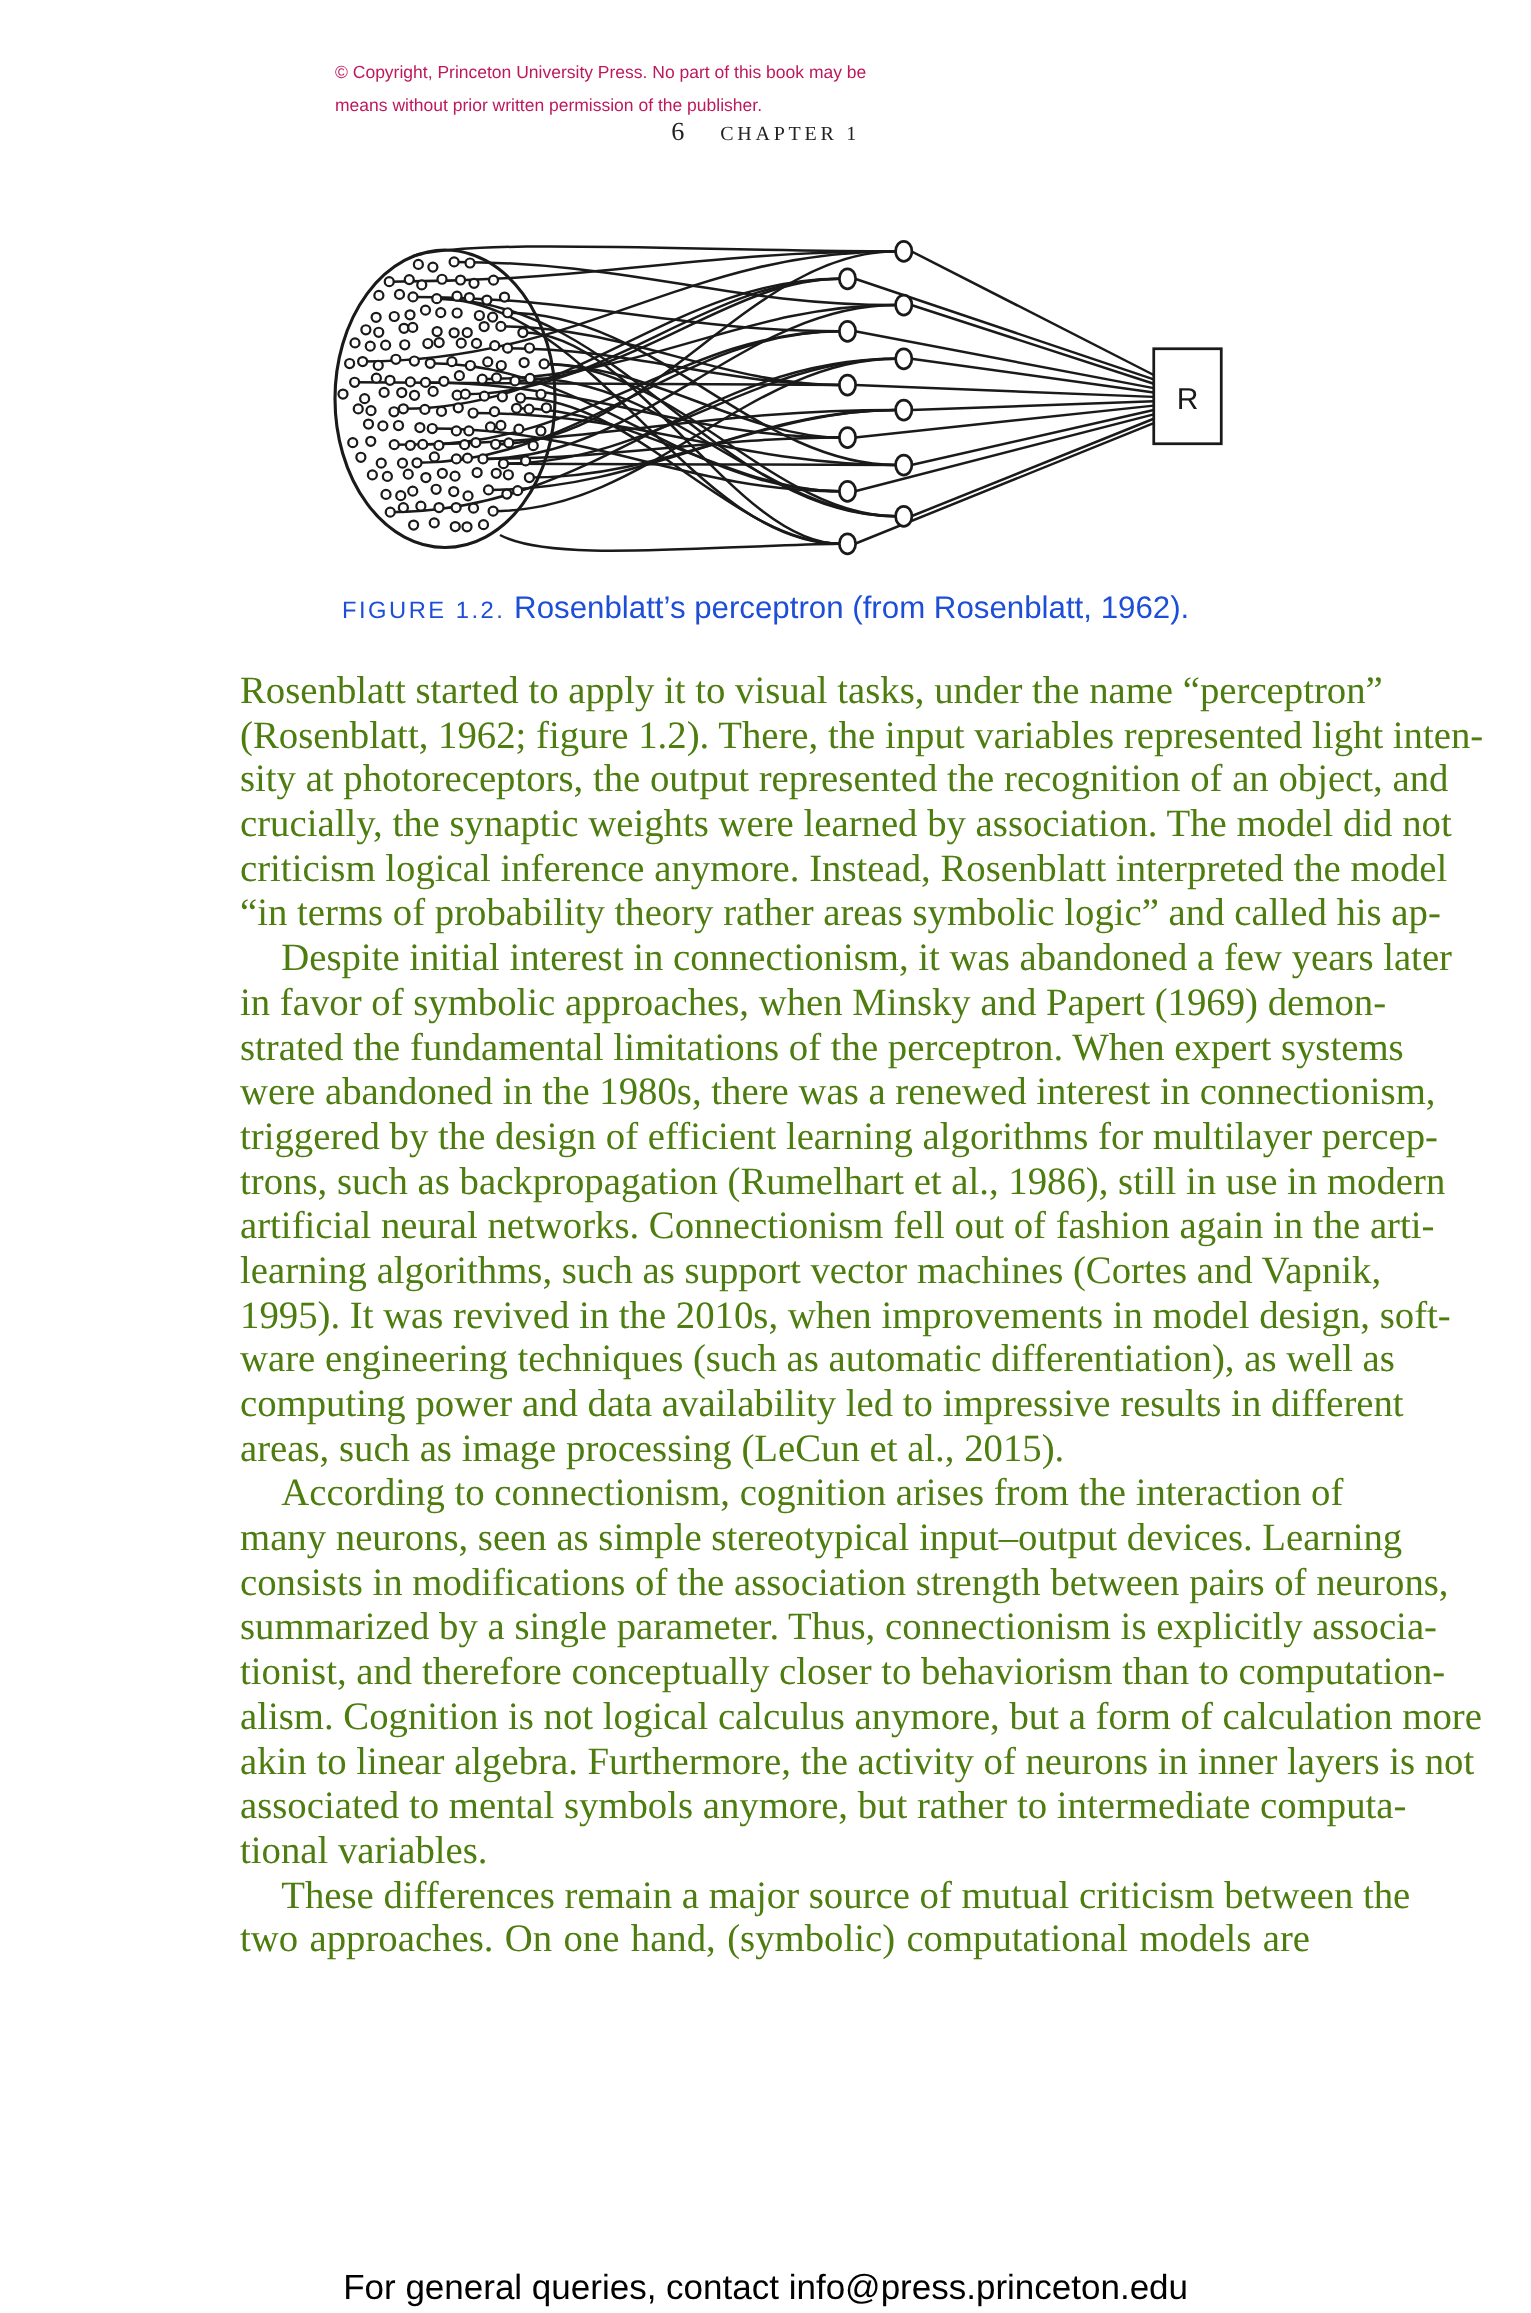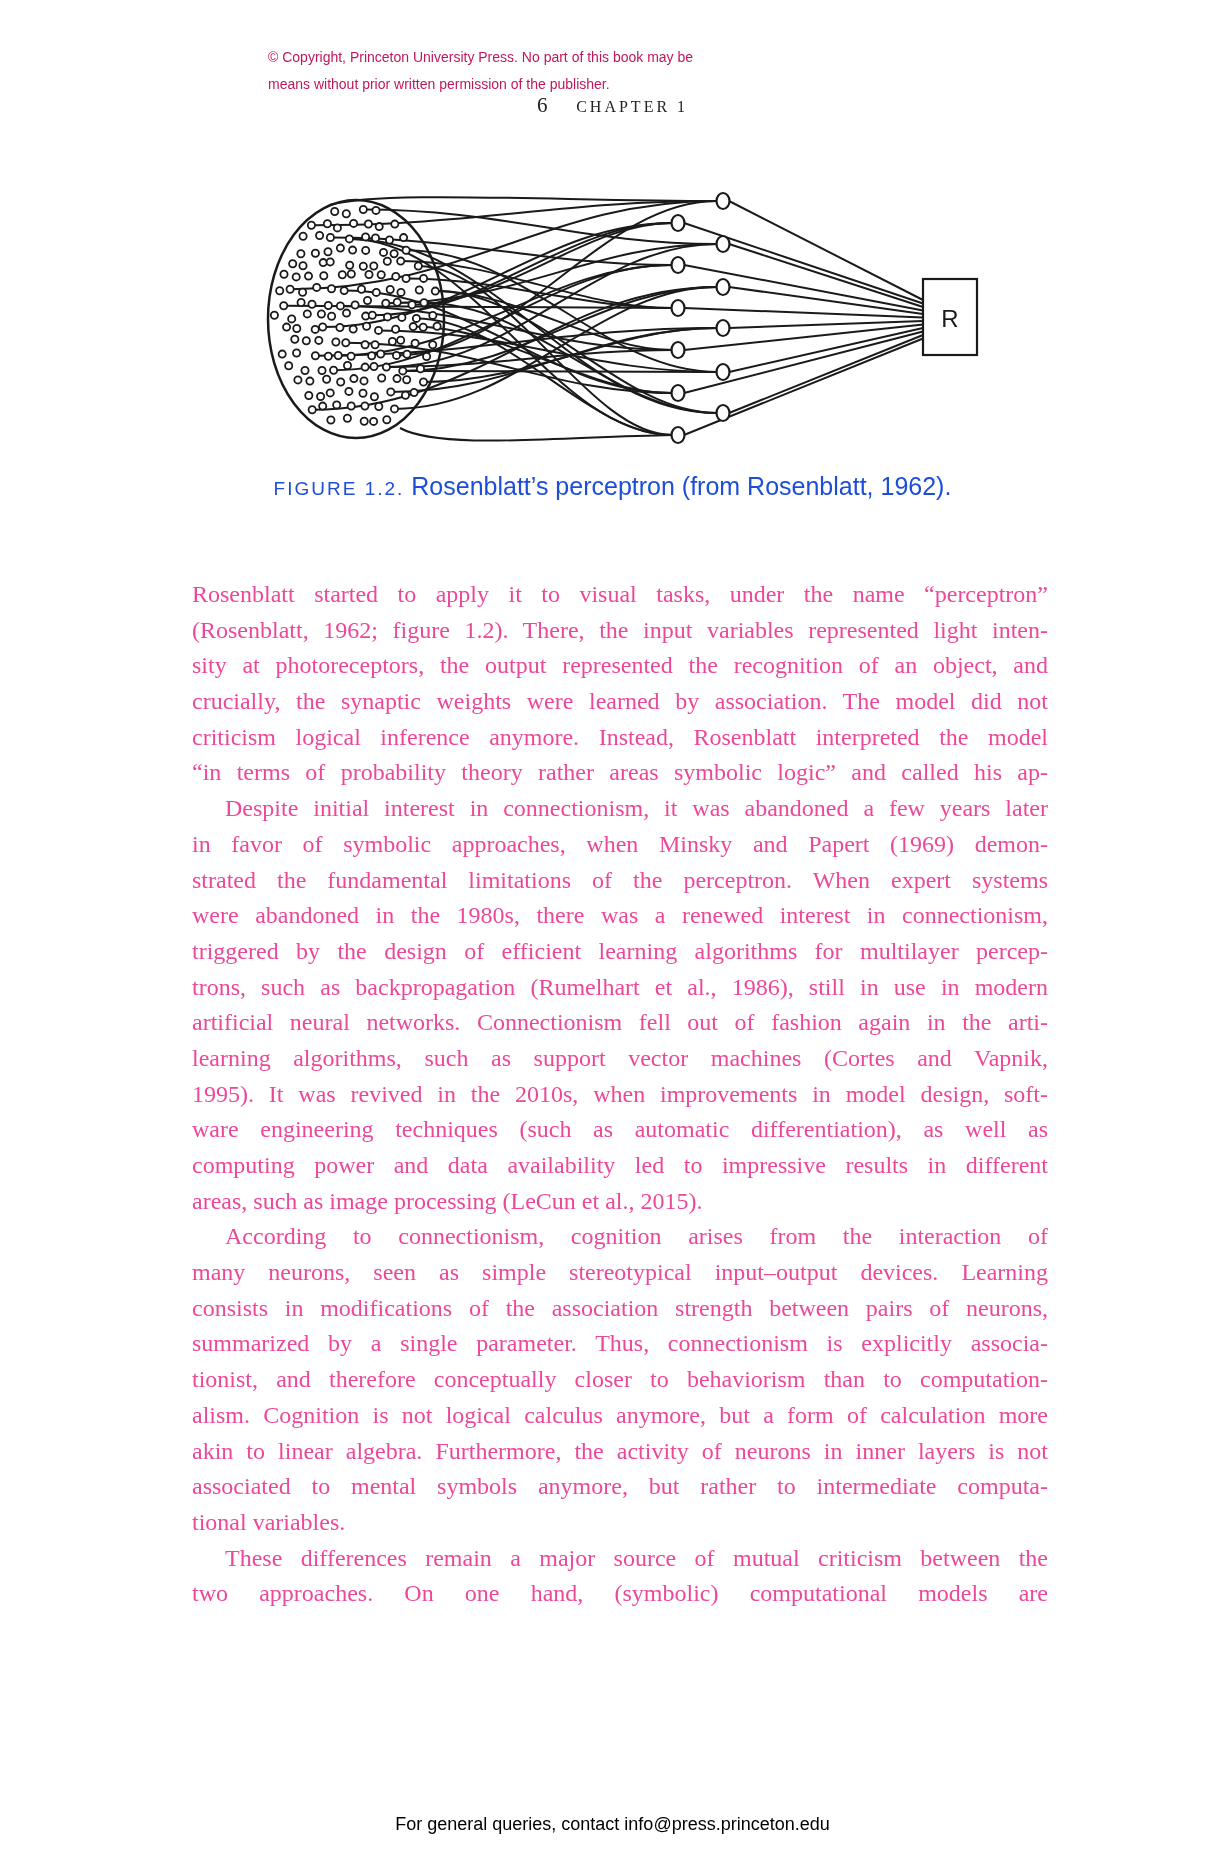--- a/index.html
+++ b/index.html
@@ -17,28 +17,28 @@
   .running-head .ch { font-size: 16px; letter-spacing: 3px; }
   .figure { position: absolute; left: 255px; top: 185px; width: 740px; height: 265px; }
   .figure svg { width: 740px; height: 265px; display: block; }
   .caption {
     position: absolute; left: 0; width: 1225px; top: 472px; text-align: center;
     font-family: Liberation Sans, sans-serif; font-size: 25px; color: #1d4ed8;
   }
   .caption .label { font-size: 19px; letter-spacing: 2px; }
   .body-text {
     position: absolute; left: 192px; top: 534px; width: 856px;
-    font-family: "Liberation Serif", serif; font-size: 24px; line-height: 35.7px; color: #ec4899; margin-top: 43px;
+    font-family: "Liberation Serif", serif; font-size: 31px; line-height: 35.7px; color: #4d7c0f;
   }
   .body-text .line { white-space: nowrap; text-align: justify; text-align-last: justify; height: 35.7px; overflow: visible; }
   .body-text .line.last { text-align-last: left; }
   .body-text .line.indent { padding-left: 33px; }
   .footer {
     position: absolute; left: 0; width: 1225px; top: 1814px; text-align: center;
-    font-family: "Liberation Sans", sans-serif; font-size: 18px; color: #000;
+    font-family: "Liberation Sans", sans-serif; font-size: 28px; color: #000;
   }
 </style>
 </head>
 <body>
 
 <div class="copyright">
   <div>© Copyright, Princeton University Press. No part of this book may be</div>
   <div>means without prior written permission of the publisher.</div>
 </div>
 

